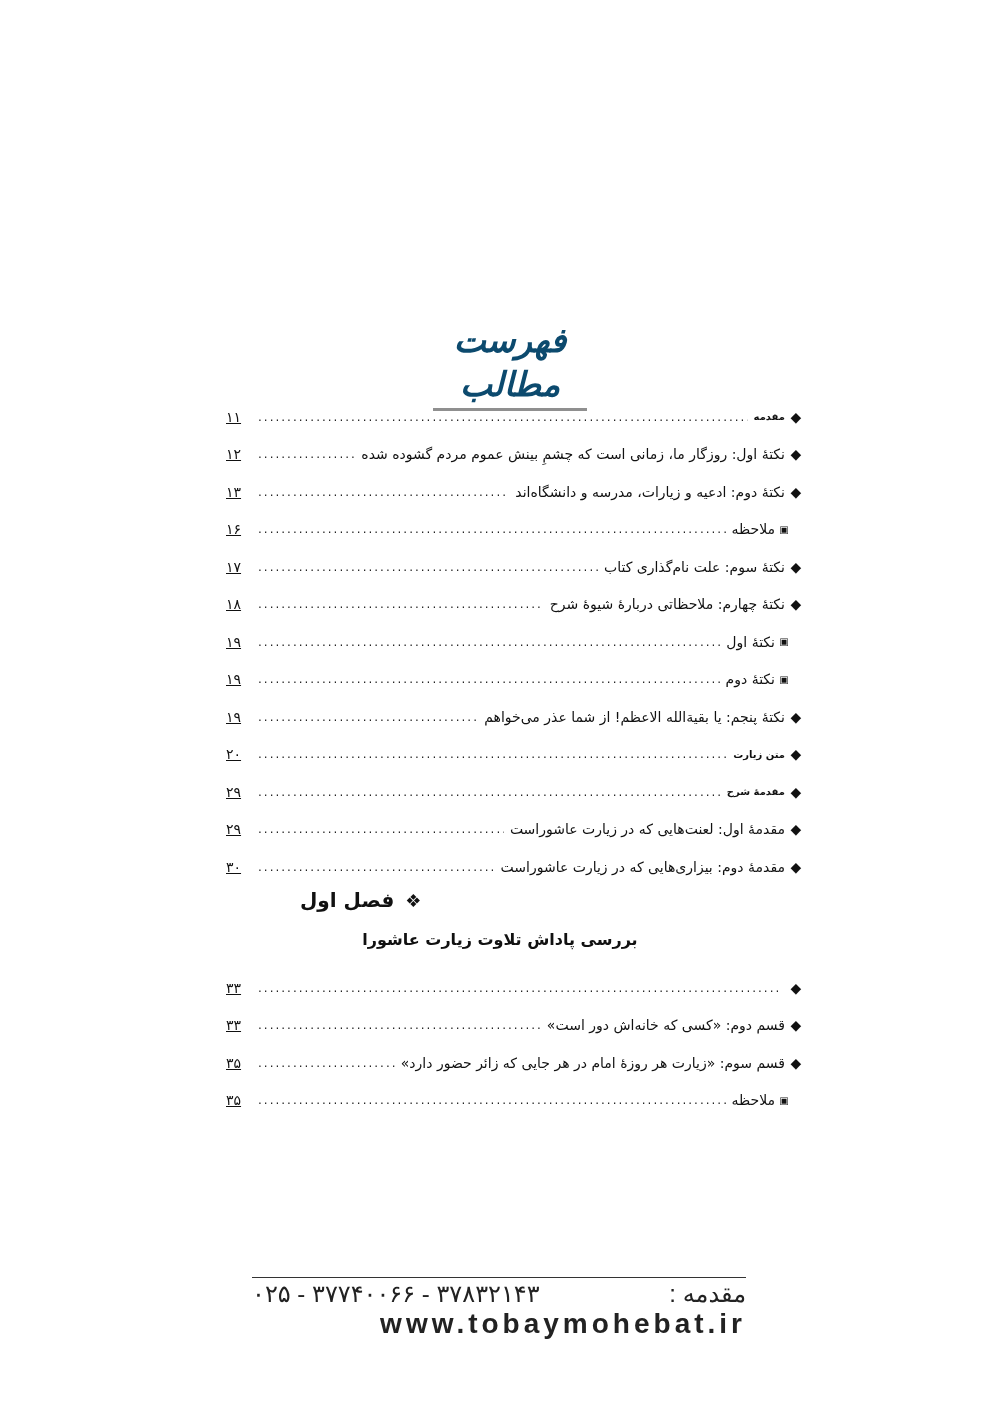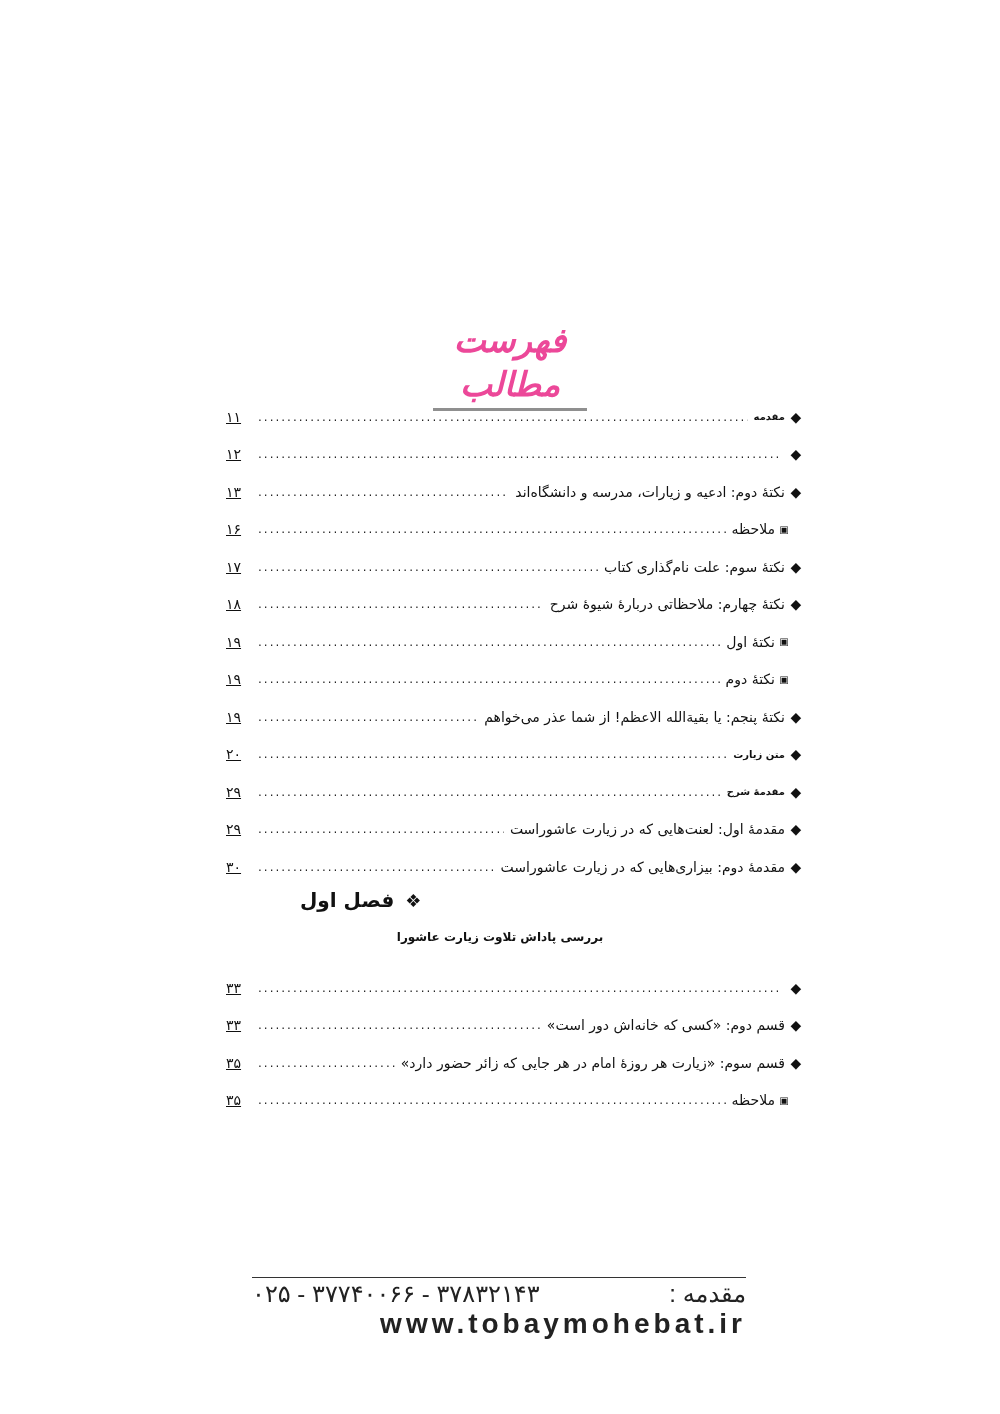--- a/index.html
+++ b/index.html
@@ -20,21 +20,21 @@
       top: 318px;
       left: 420px;
       width: 180px;
       text-align: center;
     }
     .title {
       font-family: "DejaVu Serif", serif;
       font-style: italic;
       font-weight: bold;
       font-size: 34px;
-      color: #ec4899;
+      color: #0c4a6e;
       direction: rtl;
       line-height: 44px;
     }
     .title-rule {
       height: 3px;
       background: #8f8f8f;
       width: 154px;
       margin: 2px auto 0;
     }
     .toc {
@@ -108,21 +108,21 @@
       margin-left: 4px;
     }
     .subtitle {
       position: absolute;
       top: 930px;
       left: 300px;
       width: 400px;
       text-align: center;
       direction: rtl;
       font-weight: bold;
-      font-size: 12px;
+      font-size: 16px;
     }
     .toc2 {
       position: absolute;
       left: 226px;
       width: 578px;
       top: 969px;
     }
     .footer-rule {
       position: absolute;
       top: 1277px;
@@ -175,20 +175,21 @@
 
 <div class="toc" id="toc1">
     <div class="row bold">
       <span class="bullet">◆</span>
       <span class="label">مقدمه</span>
       <span class="dots"></span>
       <span class="page">۱۱</span>
     </div>
     <div class="row">
       <span class="bullet">◆</span>
+      <span class="label">نکتهٔ اول: روزگار ما، زمانی است که چشمِ بینش عموم مردم گشوده شده</span>
       <span class="dots"></span>
       <span class="page">۱۲</span>
     </div>
     <div class="row">
       <span class="bullet">◆</span>
       <span class="label">نکتهٔ دوم: ادعیه و زیارات، مدرسه و دانشگاه‌اند</span>
       <span class="dots"></span>
       <span class="page">۱۳</span>
     </div>
     <div class="row">

